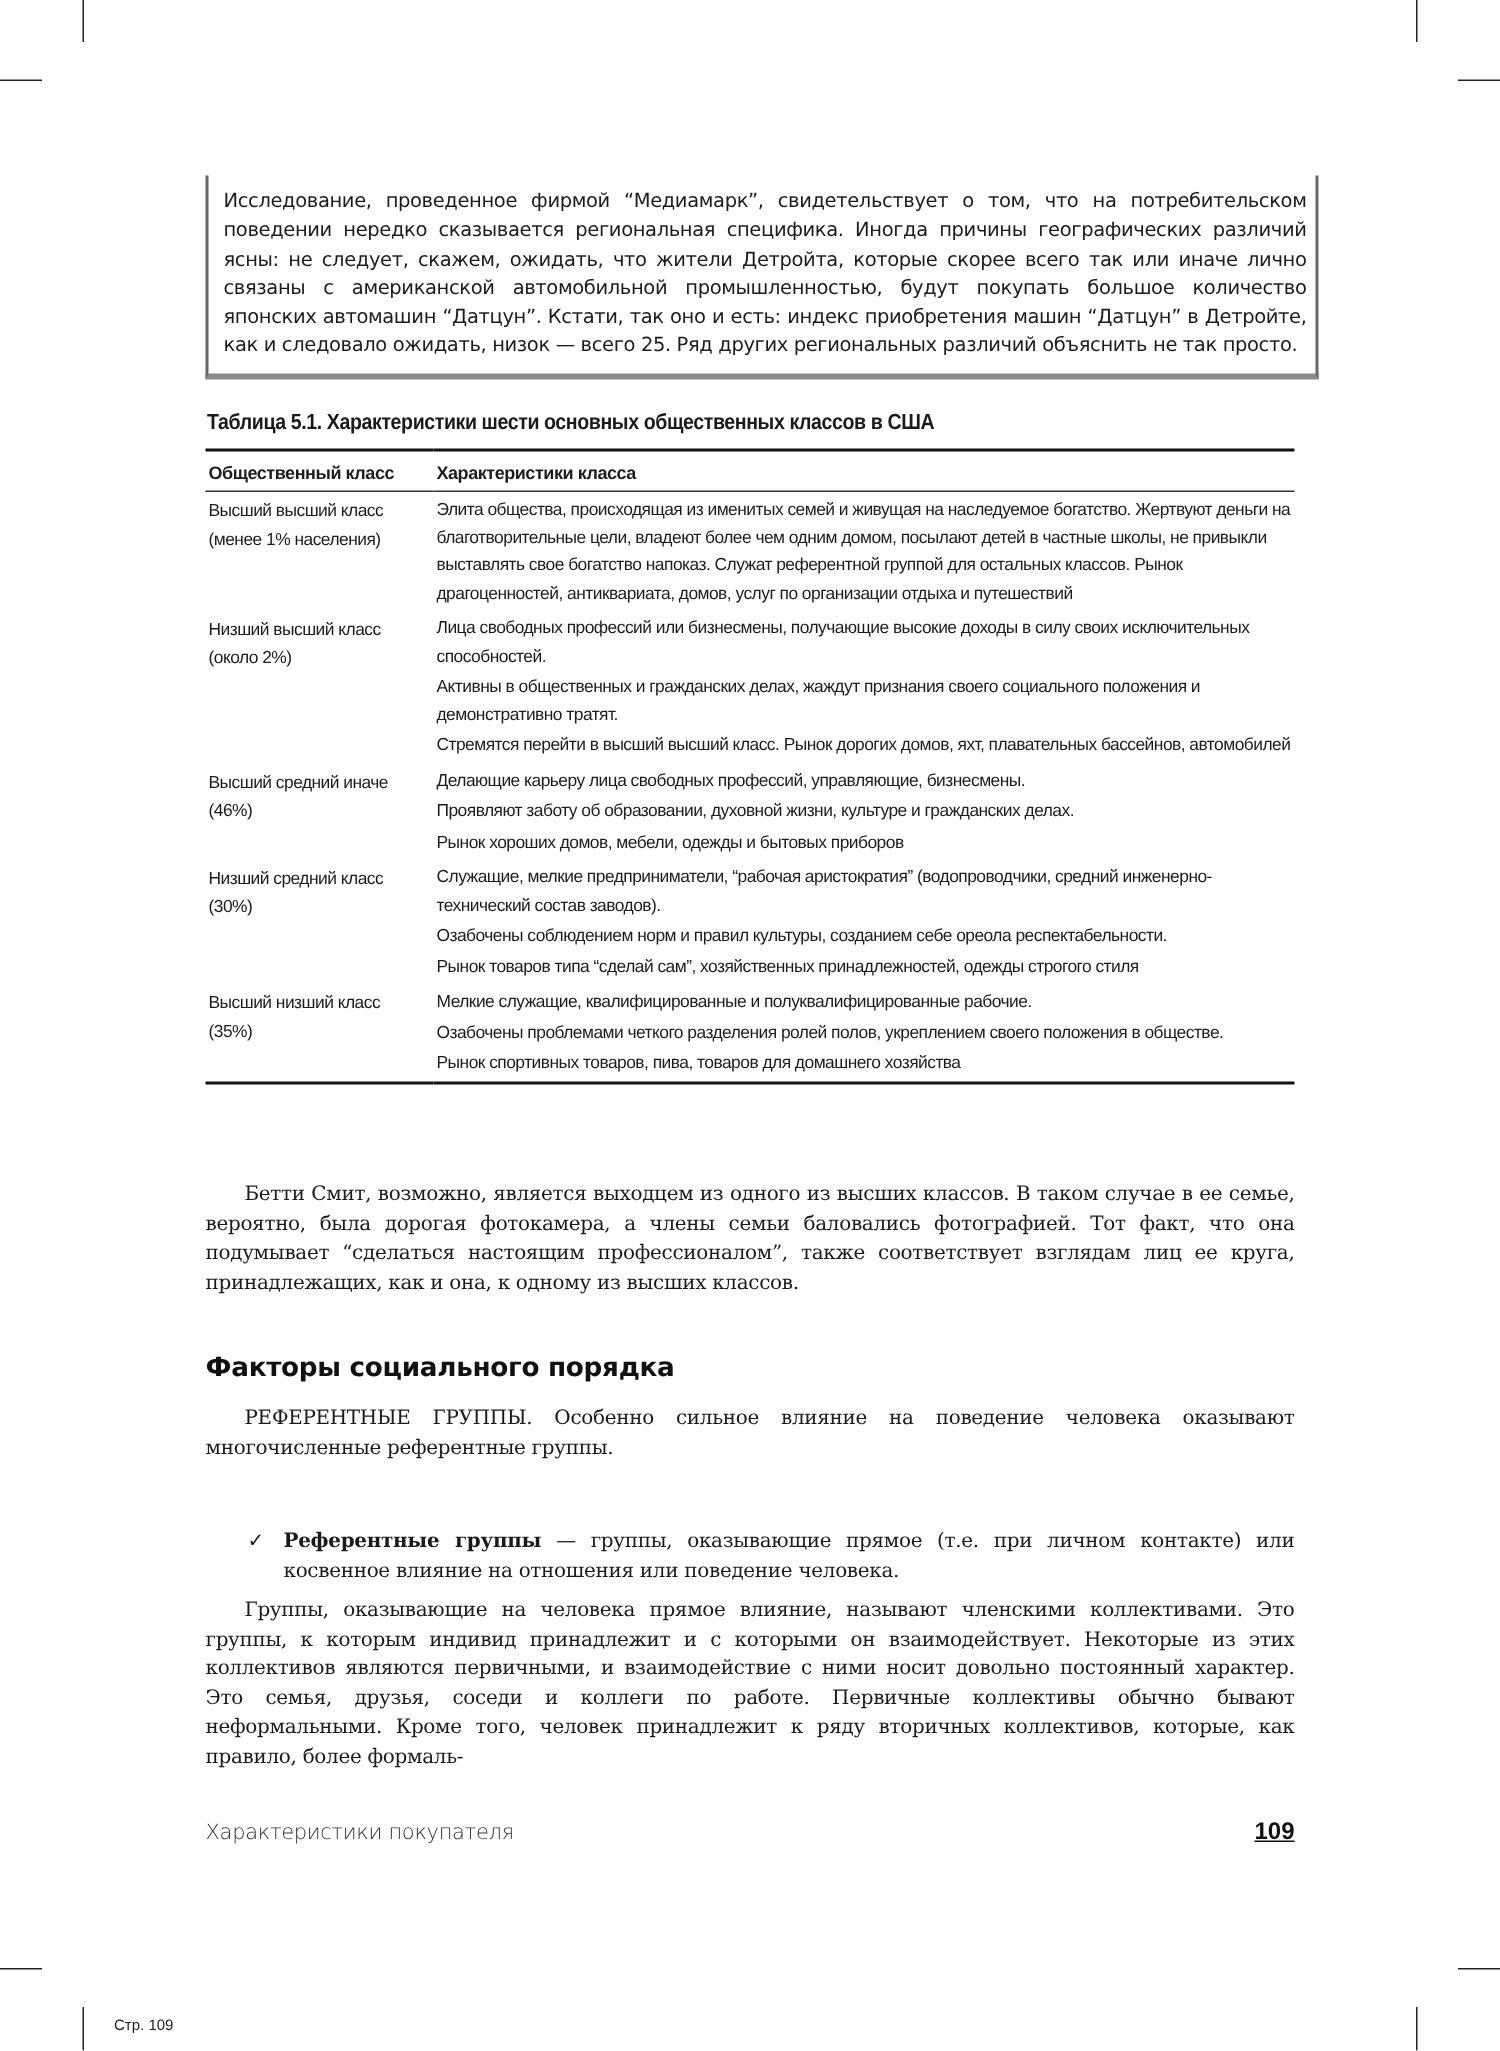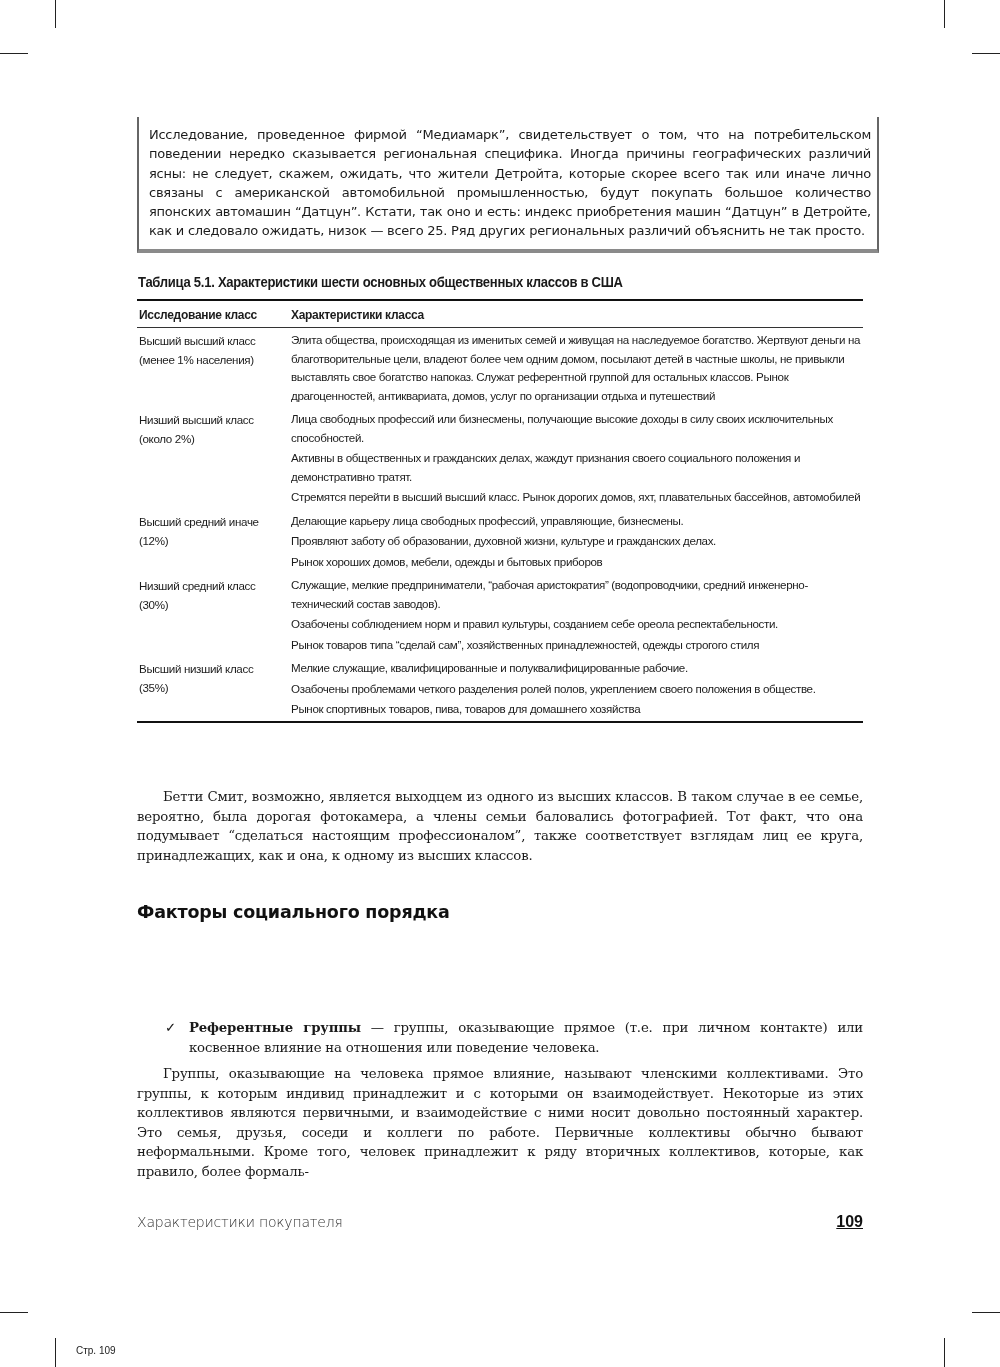--- a/index.html
+++ b/index.html
@@ -87,21 +87,21 @@
 
 <div class="sidebar-box">
   <span>Исследование, проведенное фирмой “Медиамарк”, свидетельствует о том, что на потребительском поведении нередко сказывается региональная специфика. Иногда причины географических различий ясны: не следует, скажем, ожидать, что жители Детройта, которые скорее всего так или иначе лично связаны с американской автомобильной промышленностью, будут покупать большое количество японских автомашин “Датцун”. Кстати, так оно и есть: индекс приобретения машин “Датцун” в Детройте, как и следовало ожидать, низок — всего 25. Ряд других региональных различий объяснить не так просто.</span>
 </div>
 
 <div class="table-caption">Таблица 5.1. Характеристики шести основных общественных классов в США</div>
 
 <table class="class-table">
   <thead>
     <tr>
-      <th>Исследование класс</th>
+      <th>Общественный класс</th>
       <th>Характеристики класса</th>
     </tr>
   </thead>
   <tbody>
     <tr>
       <td class="cls">
         <div>Высший высший класс</div>
         <div>(менее 1% населения)</div>
       </td>
       <td class="desc">
@@ -115,21 +115,21 @@
       </td>
       <td class="desc">
         <p>Лица свободных профессий или бизнесмены, получающие высокие доходы в силу своих исключительных способностей.</p>
         <p>Активны в общественных и гражданских делах, жаждут признания своего социального положения и демонстративно тратят.</p>
         <p>Стремятся перейти в высший высший класс. Рынок дорогих домов, яхт, плавательных бассейнов, автомобилей</p>
       </td>
     </tr>
     <tr>
       <td class="cls">
         <div>Высший средний иначе</div>
-        <div>(12%)</div>
+        <div>(46%)</div>
       </td>
       <td class="desc">
         <p>Делающие карьеру лица свободных профессий, управляющие, бизнесмены.</p>
         <p>Проявляют заботу об образовании, духовной жизни, культуре и гражданских делах.</p>
         <p>Рынок хороших домов, мебели, одежды и бытовых приборов</p>
       </td>
     </tr>
     <tr>
       <td class="cls">
         <div>Низший средний класс</div>
@@ -155,20 +155,21 @@
   </tbody>
 </table>
 
 <div class="body-text" style="top:787px;">
   <p>Бетти Смит, возможно, является выходцем из одного из высших классов. В таком случае в ее семье, вероятно, была дорогая фотокамера, а члены семьи баловались фотографией. Тот факт, что она подумывает “сделаться настоящим профессионалом”, также соответствует взглядам лиц ее круга, принадлежащих, как и она, к одному из высших классов.</p>
 </div>
 
 <div class="section-heading">Факторы социального порядка</div>
 
 <div class="body-text" style="top:936px;">
+  <p>РЕФЕРЕНТНЫЕ ГРУППЫ. Особенно сильное влияние на поведение человека оказывают многочисленные референтные группы.</p>
 </div>
 
 <div class="bullet">
   <span class="check">✓</span>
   <b>Референтные группы</b><span> — группы, оказывающие прямое (т.е. при личном контакте) или косвенное влияние на отношения или поведение человека.</span>
 </div>
 
 <div class="body-text" style="top:1064px;">
   <p>Группы, оказывающие на человека прямое влияние, называют членскими коллективами. Это группы, к которым индивид принадлежит и с которыми он взаимодействует. Некоторые из этих коллективов являются первичными, и взаимодействие с ними носит довольно постоянный характер. Это семья, друзья, соседи и коллеги по работе. Первичные коллективы обычно бывают неформальными. Кроме того, человек принадлежит к ряду вторичных коллективов, которые, как правило, более формаль-</p>
 </div>

